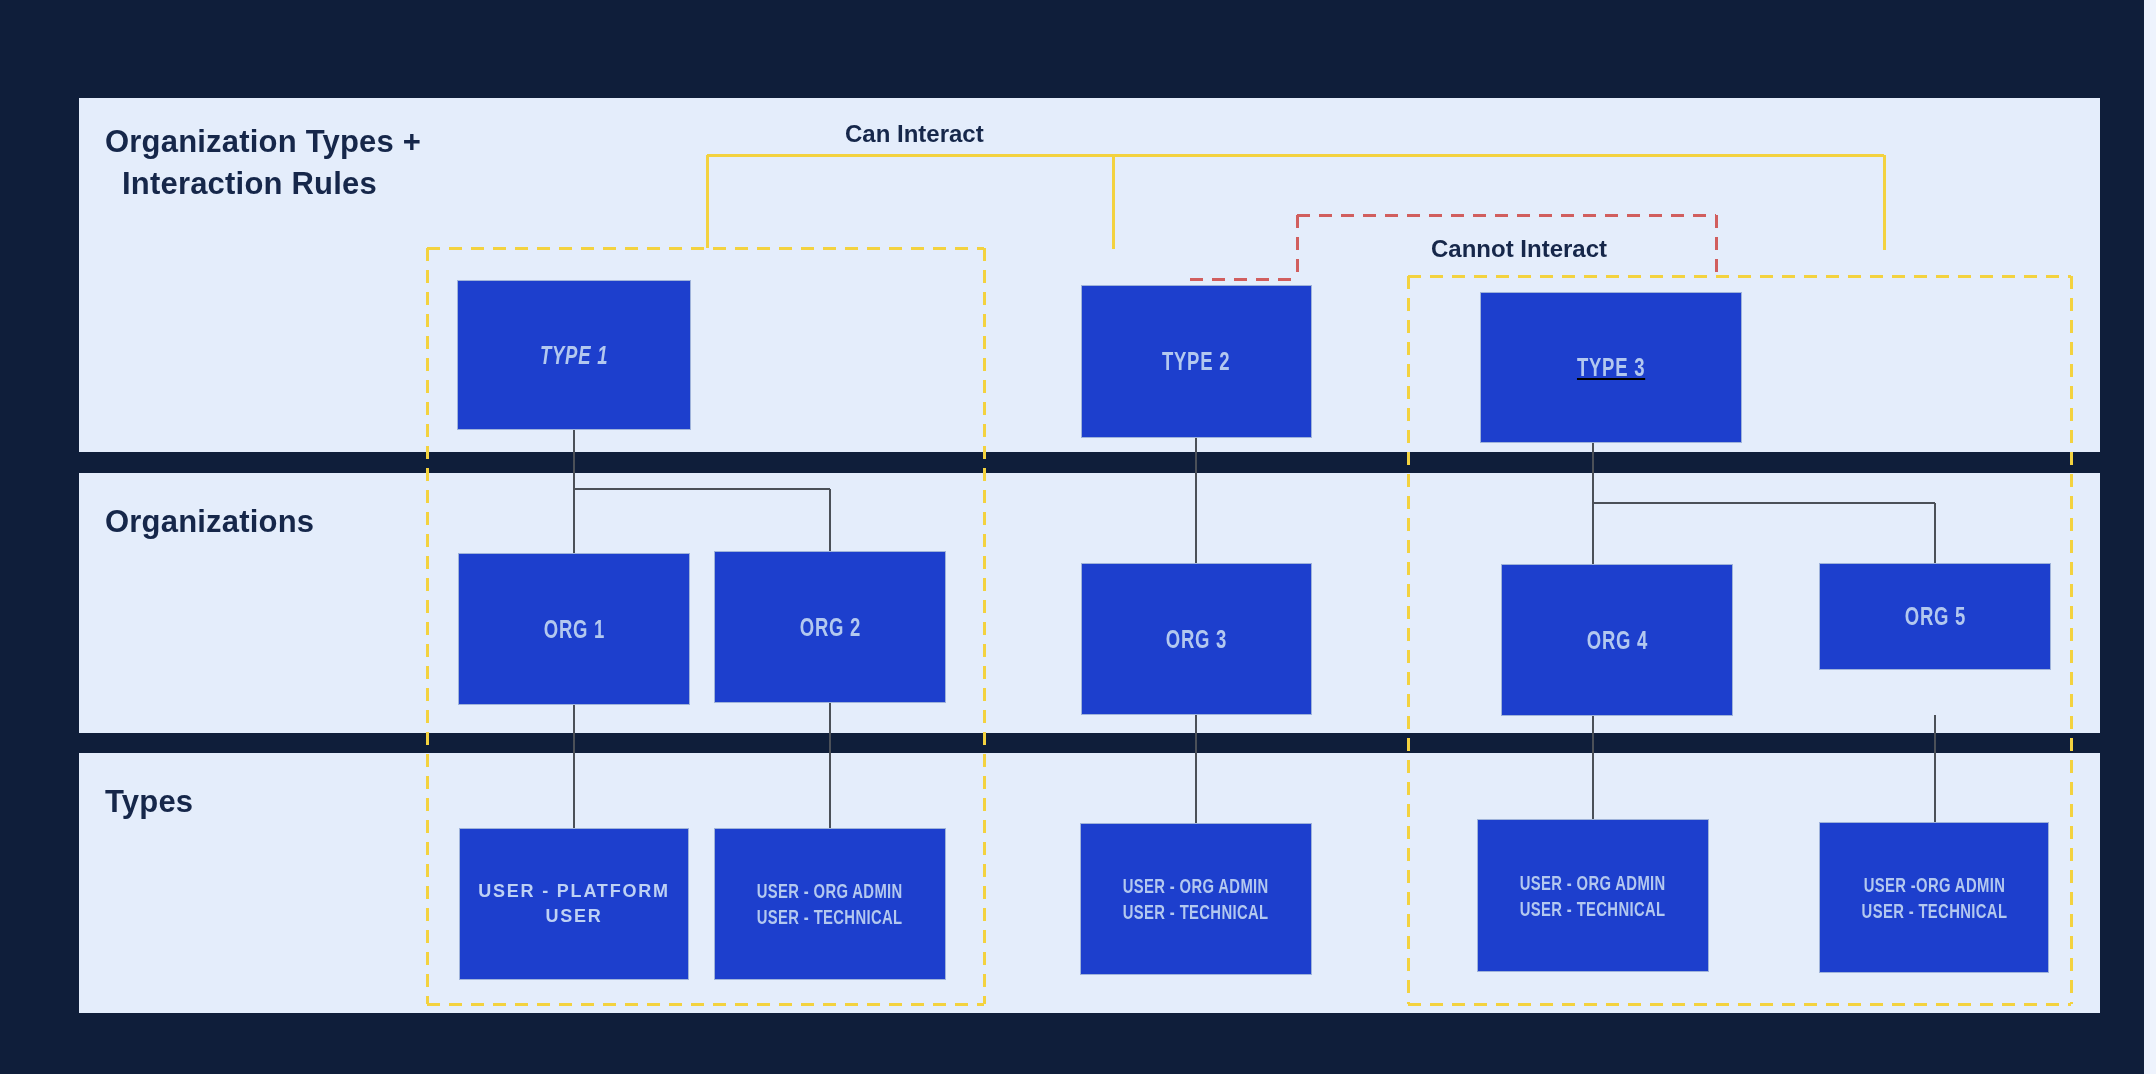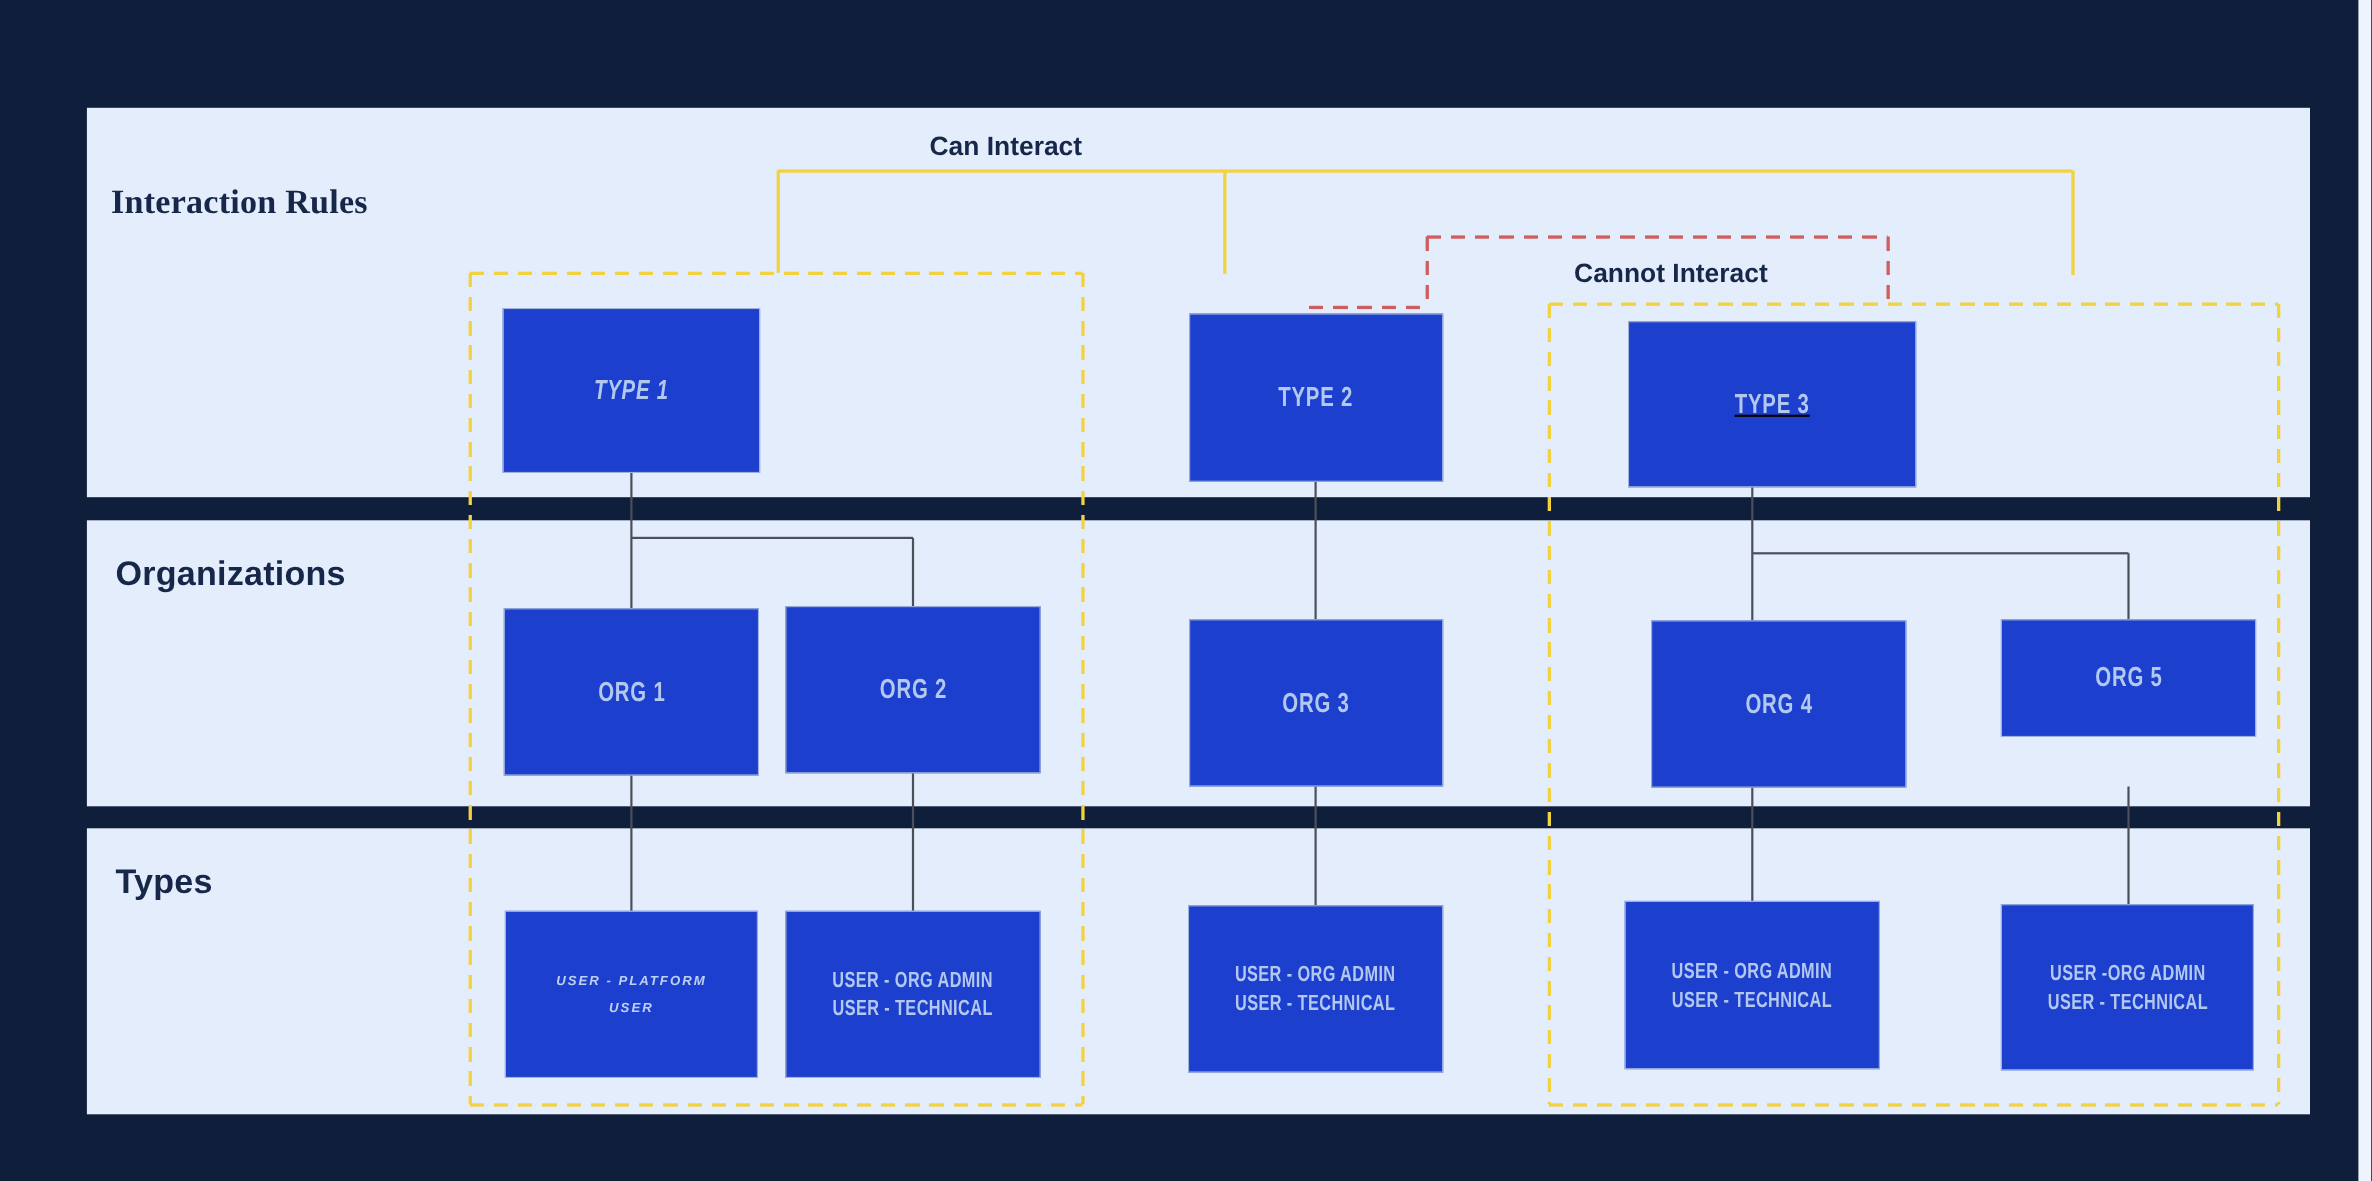--- a/index.html
+++ b/index.html
@@ -19,38 +19,39 @@
     font-size:24px;font-weight:700;white-space:pre;
   }
   .node{
     position:absolute;background:var(--blue,#1d3fcd);
     border:1px solid var(--boxborder,#9fb3da);box-sizing:border-box;
     display:flex;align-items:center;justify-content:center;text-align:center;
   }
   .lbl{display:inline-block;font-weight:700;color:var(--boxtext,#b3c8ef);transform:scaleX(.74);}
   .condensed-lg .lbl{font-size:25px;letter-spacing:1px;}
   .condensed-sm .lbl{font-size:20px;line-height:26px;letter-spacing:.5px;}
-  .wide-sm .lbl{font-size:12px;line-height:25px;letter-spacing:1.8px;transform:scaleX(1);color:var(--boxtextbright,#bed1f4);font-style:italic;}
+  .wide-sm .lbl{font-size:18px;line-height:25px;letter-spacing:1.8px;transform:scaleX(1);color:var(--boxtextbright,#bed1f4);}
   .seg{position:absolute;}
   .solid-y{background:var(--yellow,#f3d23f);}
   .conn{background:var(--connector,#4b5058);}
   .dash-h{background:repeating-linear-gradient(90deg,var(--c) 0 13px,transparent 13px 22px);}
   .dash-v{background:repeating-linear-gradient(180deg,var(--c) 0 13px,transparent 13px 22px);}
 </style>
 </head>
 <body>
 
 <div id="stage" style="--bg: #0f1e3a; --panel: #e4edfb; --strip: #eef3fd; --blue: #1d3fcd; --boxborder: #9fb3da; --boxtext: #b3c8ef; --boxtextbright: #bed1f4; --darktext: #16274a; --yellow: #f3d23f; --connector: #4b5058;">
 
   <div class="band" id="band-0" style="top: 98px; height: 354px;"></div>
   <div class="band" id="band-1" style="top: 473px; height: 260px;"></div>
   <div class="band" id="band-2" style="top: 753px; height: 260px;"></div>
   <div class="right-strip"></div>
 
-  <div class="big-label" id="title-line2" style="left: 101px; top: 166px; font-family: Liberation Serif, serif;">Interaction Rules</div>
+  <div class="big-label" id="title-line1" style="left: 105px; top: 124px;">Organization Types +</div>
+  <div class="big-label" id="title-line2" style="left: 122px; top: 166px;">Interaction Rules</div>
   <div class="big-label" id="label-organizations" style="left: 105px; top: 504px;">Organizations</div>
   <div class="big-label" id="label-users" style="left: 105px; top: 784px;">Types</div>
 
   <div id="group-rects-layer">
       <div class="seg dash-h" style="left: 427px; top: 247px; width: 557px; height: 3px; --c: #f3d23f;"></div>
       <div class="seg dash-h" style="left: 427px; top: 1003px; width: 557px; height: 3px; --c: #f3d23f;"></div>
       <div class="seg dash-v" style="left: 426px; top: 248px; width: 3px; height: 756px; --c: #f3d23f;"></div>
       <div class="seg dash-v" style="left: 983px; top: 248px; width: 3px; height: 756px; --c: #f3d23f;"></div>
       <div class="seg dash-h" style="left: 1408px; top: 275px; width: 663px; height: 3px; --c: #f3d23f;"></div>
       <div class="seg dash-h" style="left: 1408px; top: 1003px; width: 663px; height: 3px; --c: #f3d23f;"></div>

